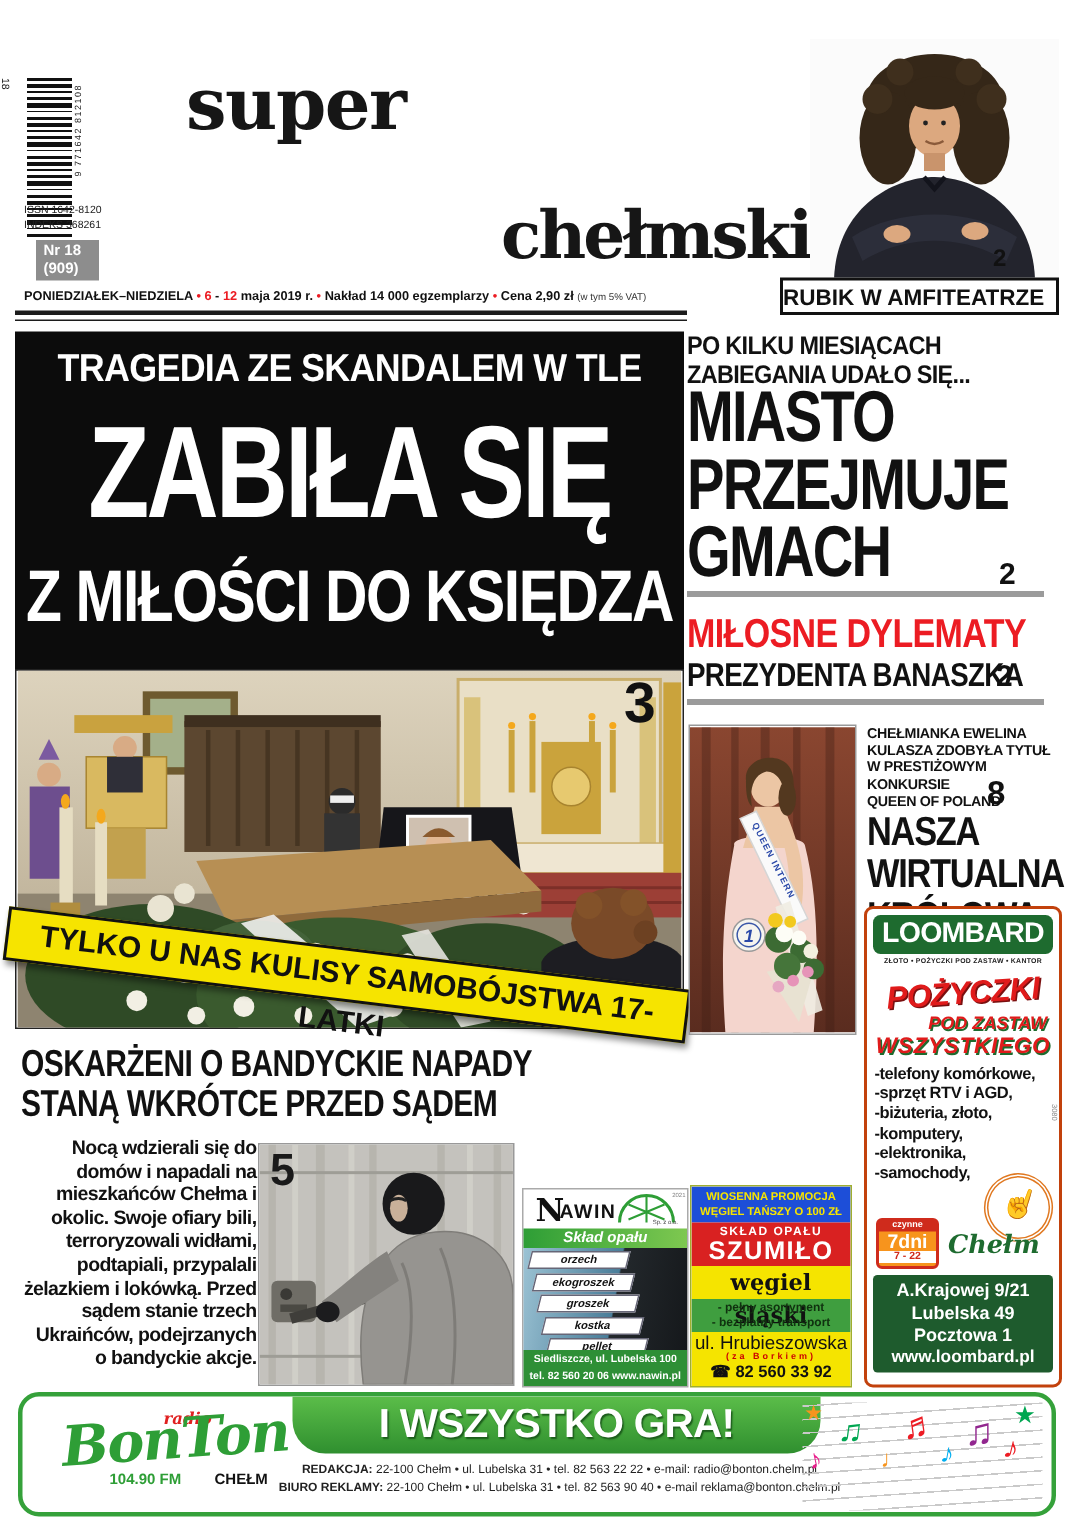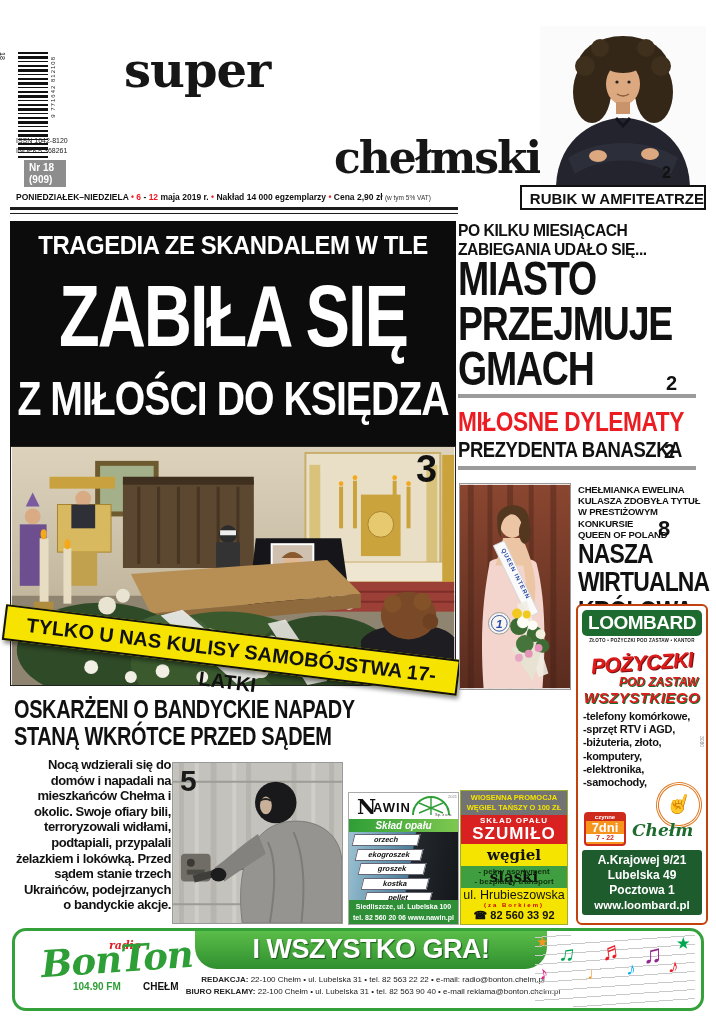--- a/index.html
+++ b/index.html
@@ -16,21 +16,21 @@
   .bc-digits{left:50px;top:56px;font-size:6px;letter-spacing:1px;writing-mode:vertical-rl;transform:rotate(180deg);color:#222;}
   .issn{left:16px;top:136px;font-size:7px;line-height:1.45;color:#222;}
   .issue-box{left:24px;top:160px;width:42px;height:27px;background:#8d8d8d;color:#fff;
     font-weight:bold;font-size:10px;line-height:1.2;padding:2px 0 0 5px;box-sizing:border-box;}
   .t-super{left:124px;top:42px;font-size:48px;font-weight:bold;letter-spacing:-1px;color:#161616;}
   .t-main{left:80px;top:44px;font-size:114px;font-weight:bold;letter-spacing:-5px;color:#ec1c23;line-height:1;}
   .t-sub{left:334px;top:136px;font-size:44px;font-weight:bold;letter-spacing:-2px;color:#161616;line-height:1;}
   .rubik-photo{left:540px;top:26px;width:166px;height:160px;}
   .rubik-page{left:662px;top:164px;font-size:16px;font-weight:900;}
   .rubik-box{left:520px;top:185px;width:186px;height:25px;border:2px solid #111;background:#fff;
-    font-weight:900;font-size:15px;text-align:right;line-height:24px;letter-spacing:0;box-sizing:border-box;}
+    font-weight:900;font-size:15px;text-align:left;line-height:24px;letter-spacing:0;box-sizing:border-box;}
   .dateline{left:16px;top:192px;width:450px;font-size:8.5px;font-weight:bold;color:#333;letter-spacing:0;}
   .dateline .red{color:#ec1c23;}
   .dateline .blk{color:#111;}
   .dateline .tiny{font-size:6.5px;font-weight:normal;}
   .rule2{left:10px;top:207px;width:448px;height:3px;border-top:3px solid #1c1c1c;border-bottom:1px solid #1c1c1c;}
 
   
   .blackblock{left:10px;top:221px;width:446px;height:226px;background:#0c0c0c;color:#fff;text-align:center;}
   .bb-kicker{width:446px;margin-top:9px;font-size:26px;font-weight:900;transform:scale(.92,1);transform-origin:center top;letter-spacing:-.5px;}
   .bb-h1{width:446px;margin-top:4px;font-size:68px;font-weight:900;letter-spacing:-2px;transform:scale(.98,1.28);transform-origin:center top;}
@@ -109,21 +109,21 @@
   .nw-id{position:absolute;right:1px;top:1px;font-size:4px;color:#888;}
   .nw-banner{height:13px;background:linear-gradient(90deg,#2e9e36,#7ec850);color:#fff;font-style:italic;font-weight:900;
     font-size:10px;text-align:center;line-height:13px;}
   .nw-mid{position:relative;height:68px;background:linear-gradient(100deg,#9cc3d4 0%,#4a7d99 55%,#23282c 56%,#15181b 100%);overflow:hidden;}
   .nw-chip{position:relative;width:64px;height:10px;background:#fff;border:1px solid #667;transform:skewX(-14deg);
     font-size:7.5px;font-weight:800;text-align:center;line-height:9px;margin-top:2.4px;}
   .nw-bot{height:24px;background:#2e8f36;color:#fff;font-size:7px;font-weight:800;text-align:center;line-height:1.5;padding-top:2px;box-sizing:border-box;}
 
   
   .szumilo{left:460px;top:790px;width:108px;height:135px;border:1px solid #9fae2f;box-sizing:border-box;overflow:hidden;}
-  .sz-black{background:#737373;color:#f6e400;font-size:7.5px;font-weight:800;text-align:center;line-height:1.35;padding:2px 0;}
+  .sz-black{background:#1d4ed8;color:#f6e400;font-size:7.5px;font-weight:800;text-align:center;line-height:1.35;padding:2px 0;}
   .sz-red{background:#d92121;color:#fff;text-align:center;padding:1px 0 2px;}
   .sz-red .h{font-size:8px;font-weight:bold;letter-spacing:1px;line-height:9px;}
   .sz-red .b{font-size:17px;font-weight:900;letter-spacing:1px;line-height:17px;}
   .sz-yel1{background:#f5e400;text-align:center;font-family:"DejaVu Serif",serif;font-size:15px;font-weight:bold;line-height:22px;height:22px;}
   .sz-green{background:#3f9e3f;color:#10310f;font-size:8px;font-weight:bold;text-align:center;line-height:1.25;padding:1px 0;}
   .sz-yel2{background:#f5e400;text-align:center;padding-top:1px;height:100%;}
   .sz-street{font-size:12.5px;font-weight:400;line-height:13px;}
   .sz-note{font-size:6px;color:#c00;font-weight:bold;letter-spacing:2px;line-height:7px;}
   .sz-phone{font-size:11px;font-weight:800;line-height:12px;}
   .sz-phoneicon{font-size:11px;}

